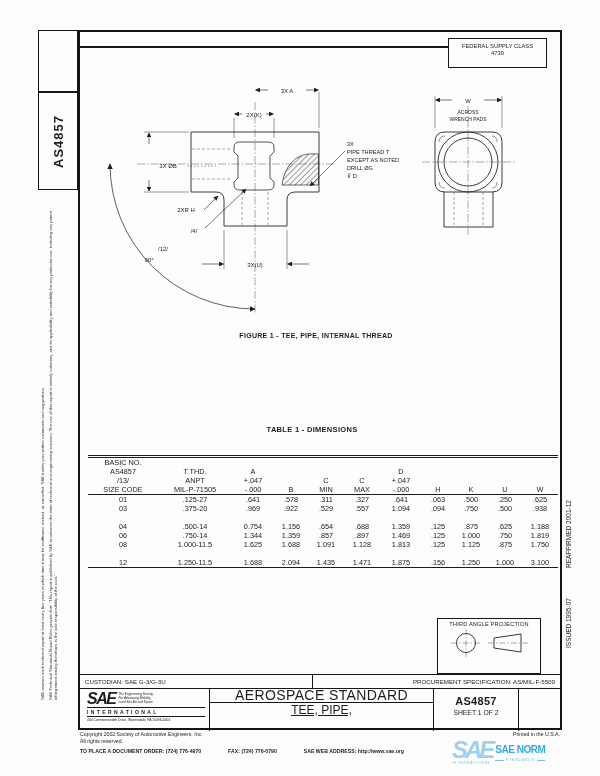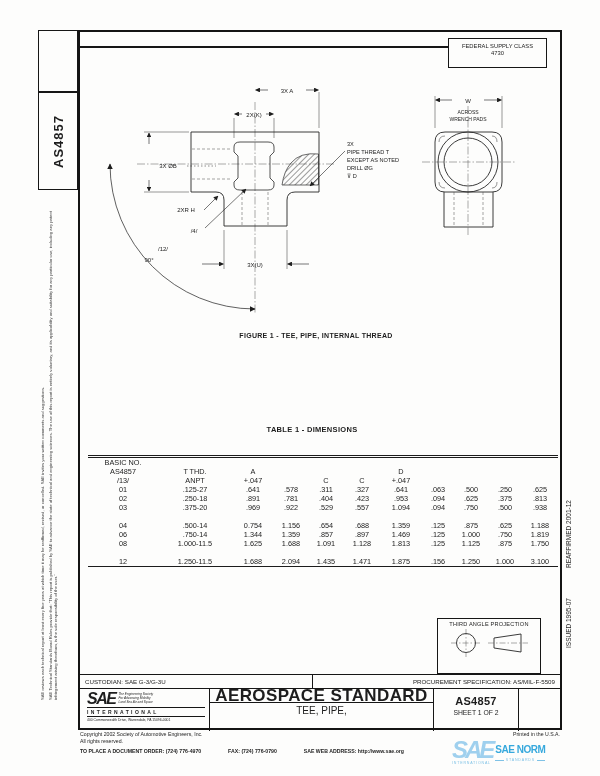--- a/index.html
+++ b/index.html
@@ -47,22 +47,22 @@
   .proj-label{font-size:5.6px;text-align:center;padding-top:2px;letter-spacing:.2px;}
 
   .row-cust{position:absolute;left:0;top:642px;width:480px;height:14px;border-top:1.6px solid #161616;
             font-size:6.2px;line-height:13px;}
   .cust-cell{position:absolute;left:0;top:0;width:233px;height:14px;border-right:1.3px solid #161616;padding-left:5px;}
   .proc-cell{position:absolute;left:233px;top:0;right:0;height:14px;text-align:right;padding-right:5px;}
 
   .row-main{position:absolute;left:0;top:656px;width:480px;height:42px;border-top:1.6px solid #161616;}
   .cell-logo{position:absolute;left:0;top:0;width:130px;height:42px;border-right:1.3px solid #161616;padding:3px 4px 0 7px;}
   .cell-center{position:absolute;left:130px;top:0;width:224px;height:42px;border-right:1.3px solid #161616;text-align:center;}
-  .aero{font-size:17px;font-weight:bold;letter-spacing:.4px;line-height:13px;border-bottom:1.3px solid #161616;}
-  .ttl{font-size:10px;line-height:9px;padding-top:3px;}
+  .aero{font-size:14px;font-weight:normal;letter-spacing:.4px;line-height:13px;border-bottom:1.3px solid #161616;}
+  .ttl{font-size:12px;line-height:9px;padding-top:3px;text-decoration:underline;}
   .cell-num{position:absolute;left:354px;top:0;width:85px;height:42px;border-right:1.3px solid #161616;text-align:center;}
   .doc-num{font-size:11px;font-weight:bold;padding-top:6px;letter-spacing:.3px;}
   .sheet{font-size:6.8px;padding-top:2px;}
   .cell-end{position:absolute;left:439px;top:0;right:0;height:42px;}
 
   .sae-top{display:flex;gap:3px;}
   .sae-word{font-size:16px;font-weight:900;font-style:italic;letter-spacing:-1.5px;line-height:14px;}
   .sae-tags{font-size:3.2px;line-height:3.9px;font-style:italic;padding-top:1px;}
   .sae-intl{font-size:5px;font-weight:bold;letter-spacing:2.4px;border-top:1px solid #161616;margin-top:1px;padding-top:.5px;}
   .sae-addr{font-size:3.4px;border-top:1px solid #161616;margin-top:1.5px;padding-top:1px;}
@@ -271,47 +271,47 @@
             <td>+.047</td>
             <td></td>
             <td>C</td>
             <td>C</td>
             <td>+.047</td>
             <td></td>
             <td></td>
             <td></td>
             <td></td>
           </tr>
+          <tr>
+            <td class="hdr-last">SIZE CODE</td>
+            <td class="hdr-last">MIL-P-71505</td>
+            <td class="hdr-last">-.000</td>
+            <td class="hdr-last">B</td>
+            <td class="hdr-last">MIN</td>
+            <td class="hdr-last">MAX</td>
+            <td class="hdr-last">-.000</td>
+            <td class="hdr-last">H</td>
+            <td class="hdr-last">K</td>
+            <td class="hdr-last">U</td>
+            <td class="hdr-last">W</td>
+          </tr>
         </thead>
       <tbody id="dim-tbody">
           <tr>
             <td>01</td>
             <td>.125-27</td>
             <td>.641</td>
             <td>.578</td>
             <td>.311</td>
             <td>.327</td>
             <td>.641</td>
             <td>.063</td>
             <td>.500</td>
             <td>.250</td>
             <td>.625</td>
-          </tr>
-          <tr>
-            <td>02</td>
-            <td>.250-18</td>
-            <td>.891</td>
-            <td>.781</td>
-            <td>.404</td>
-            <td>.423</td>
-            <td>.953</td>
-            <td>.094</td>
-            <td>.625</td>
-            <td>.375</td>
-            <td>.813</td>
           </tr>
           <tr>
             <td>03</td>
             <td>.375-20</td>
             <td>.969</td>
             <td>.922</td>
             <td>.529</td>
             <td>.557</td>
             <td>1.094</td>
             <td>.094</td>

